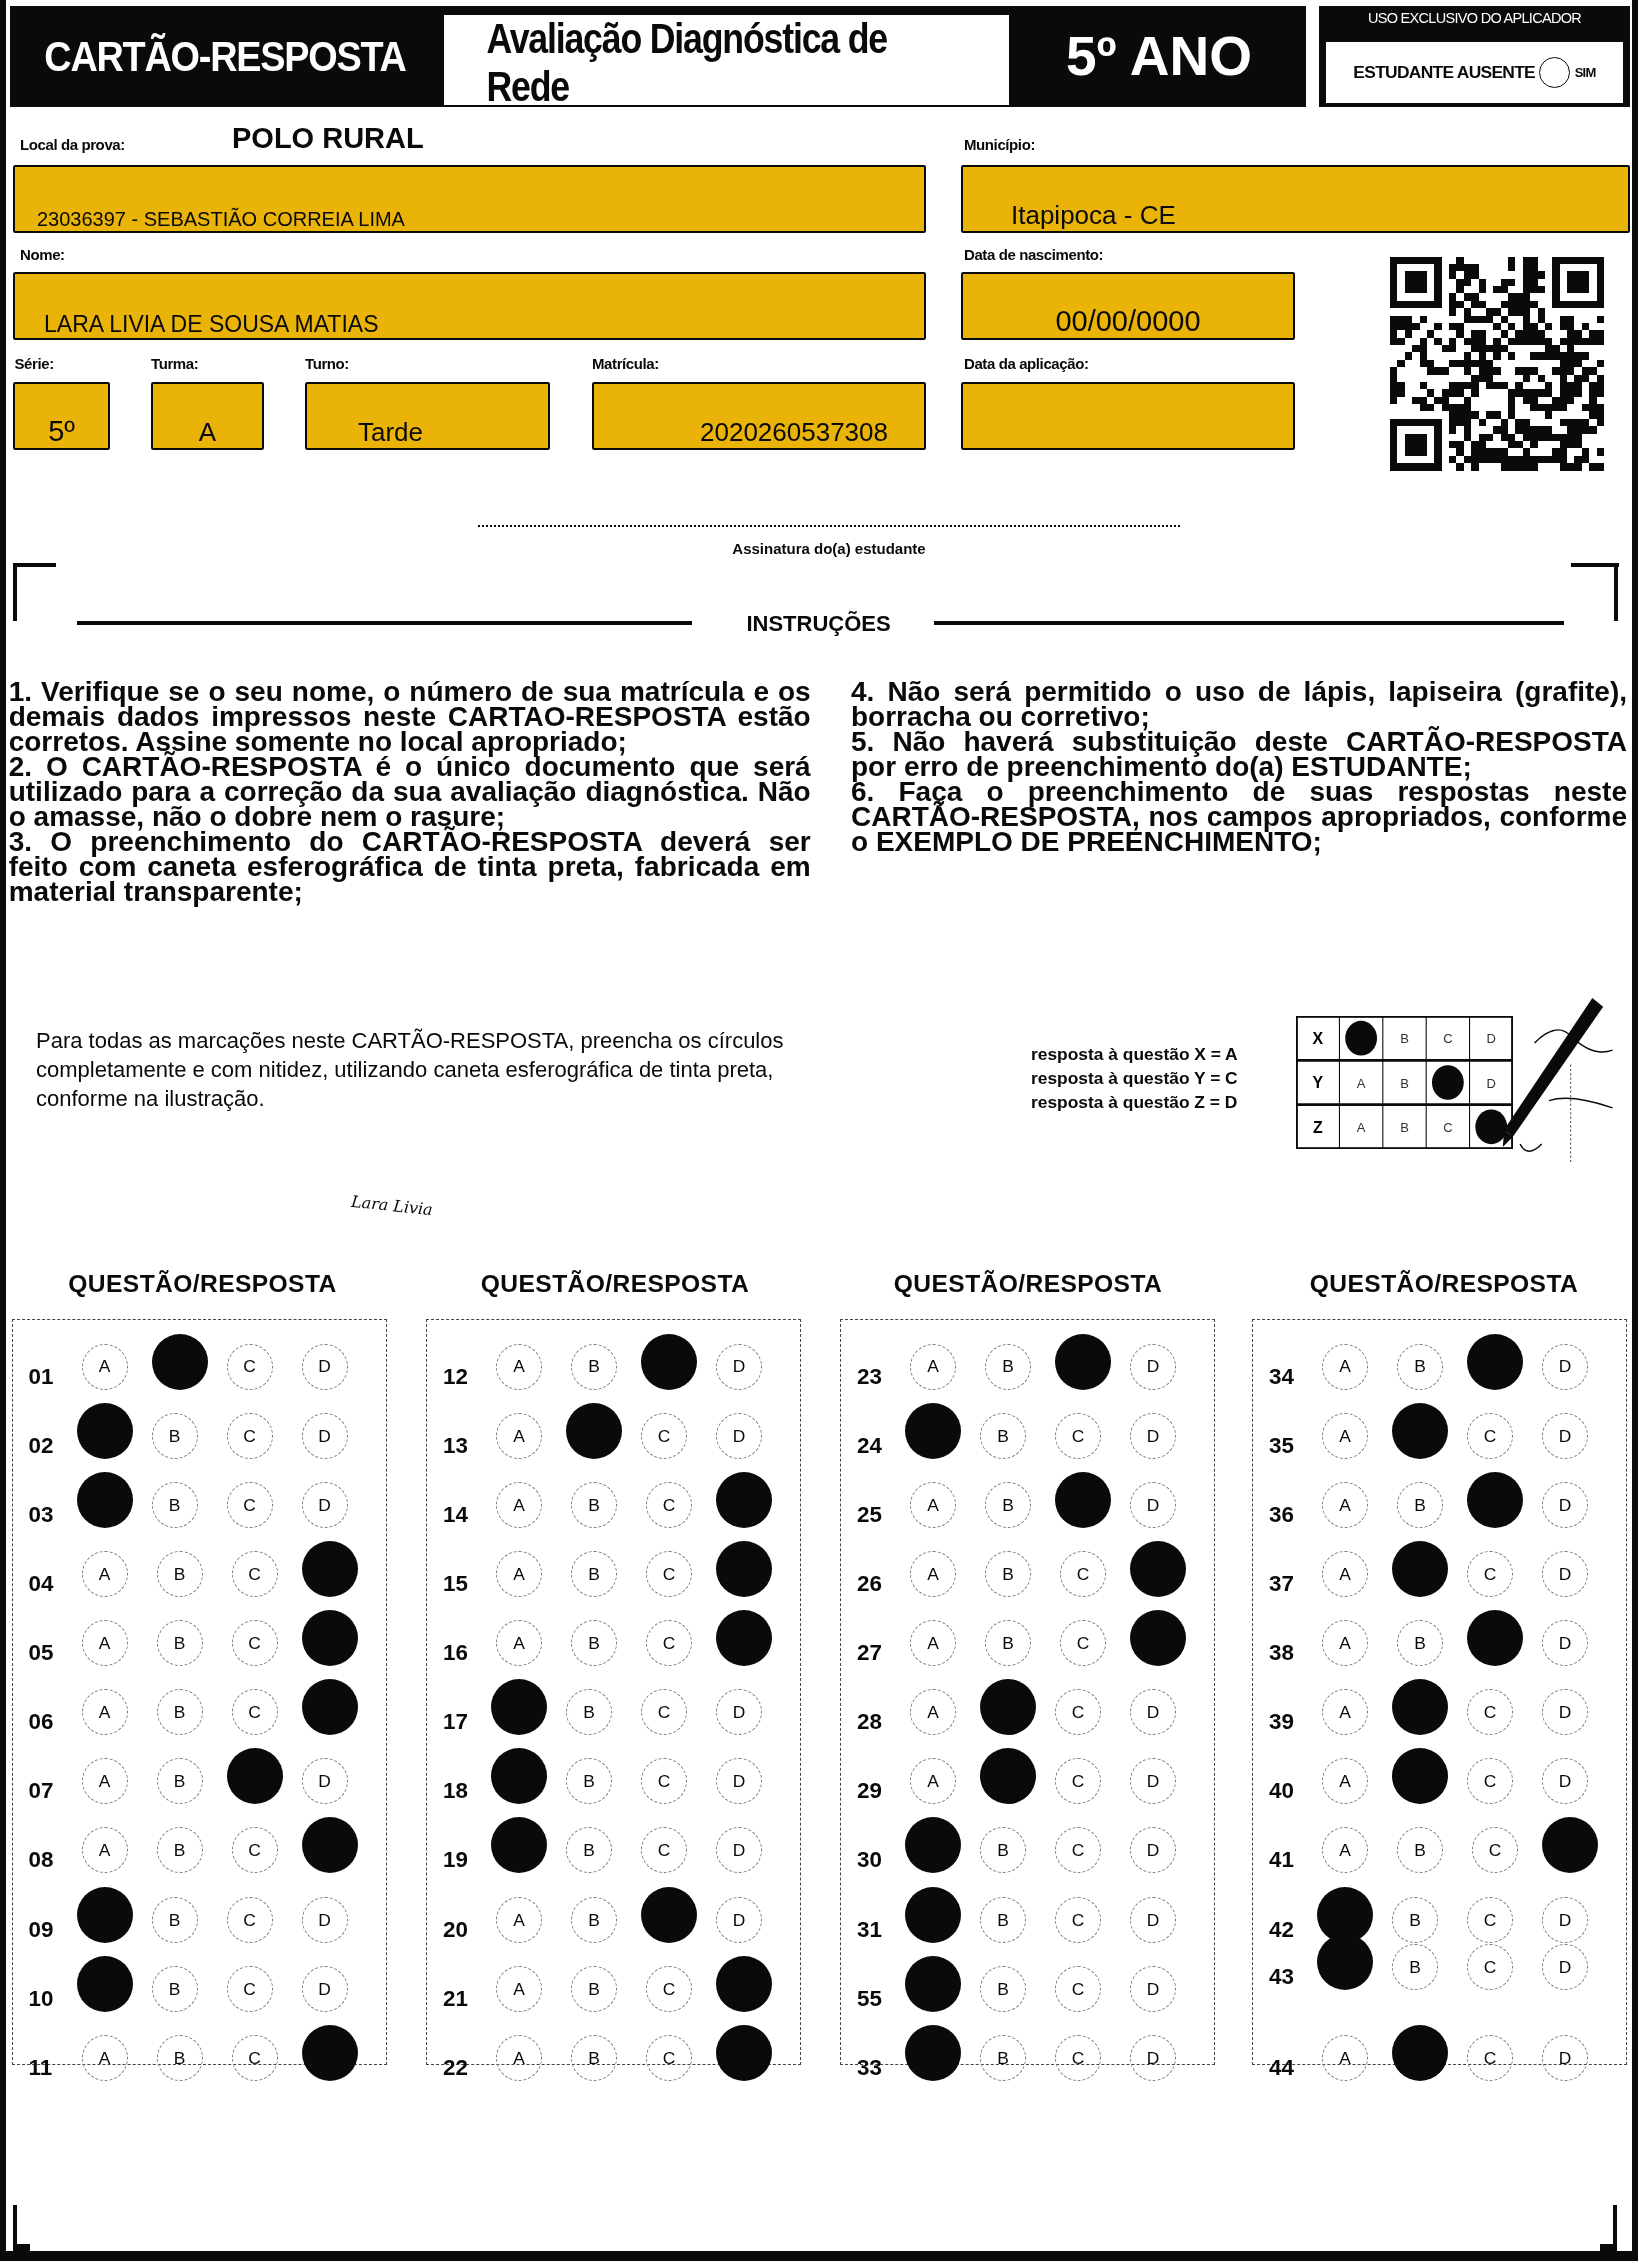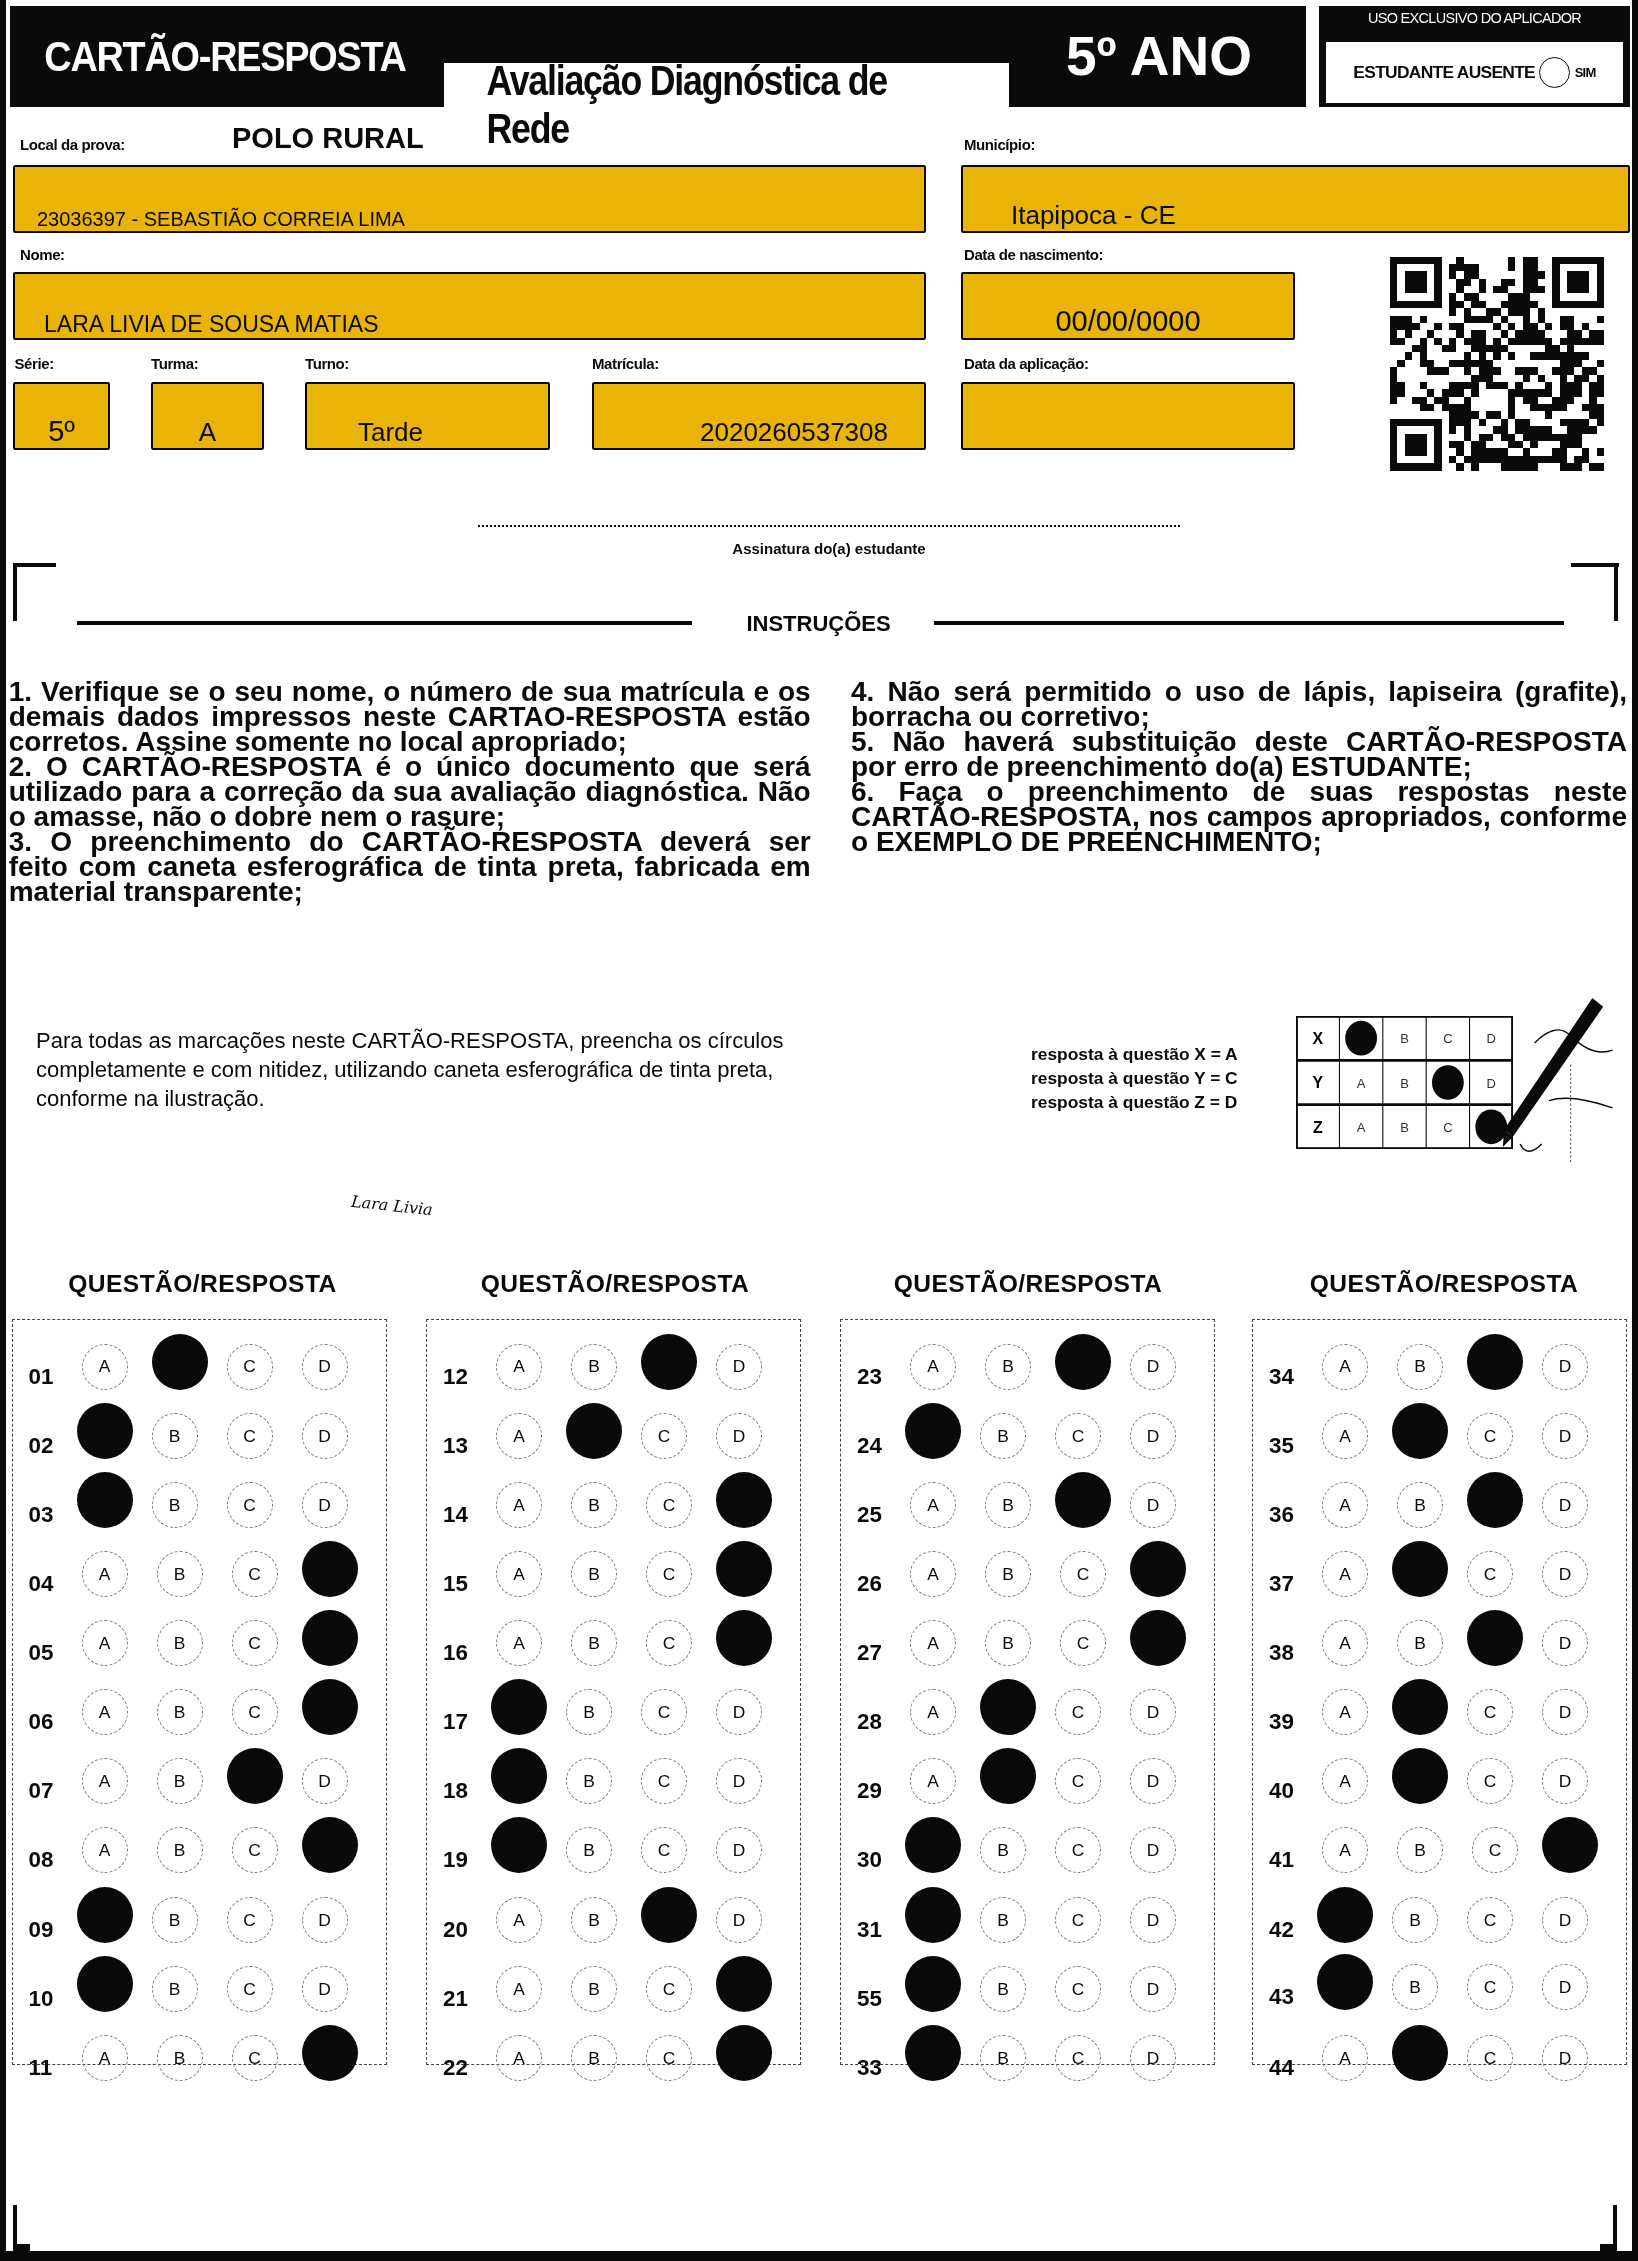--- a/index.html
+++ b/index.html
@@ -9,22 +9,22 @@
   .page-left { position:absolute; left:0; top:0; width:5.8px; height:2261px; background:#0a0a0a; }
   .page-right { position:absolute; right:0; top:0; width:5.8px; height:2261px; background:#0a0a0a; }
   .page-bottom { position:absolute; left:0; bottom:0; width:1638px; height:10px; background:#0a0a0a; }
 
   
   .header-band { position:absolute; left:10px; top:5.8px; width:1296px; height:101px; background:#0a0a0a; }
   .hdr-title { position:absolute; left:10px; top:5.8px; width:430px; height:101px; color:#fff;
                font-size:43px; font-weight:bold; display:flex; align-items:center; justify-content:center;
                letter-spacing:-1.4px; transform:scaleX(0.88); }
   .hdr-subtitle { position:absolute; left:444px; top:14.5px; width:565px; height:90px; background:#fff;
-                  font-size:42px; font-weight:bold; display:flex; align-items:flex-end; justify-content:center;
-                  letter-spacing:-1.4px;margin-top:48px; }
+                  font-size:42px; font-weight:bold; display:flex; align-items:flex-start; justify-content:center;
+                  letter-spacing:-1.4px; }
   .hdr-subtitle span { display:inline-block; transform:scaleX(0.85); }
   .hdr-grade { position:absolute; left:1013px; top:5.8px; width:292px; height:101px; color:#fff;
                font-size:55px; font-weight:bold; display:flex; align-items:center; justify-content:center; }
   .aplic-box { position:absolute; left:1319px; top:5.8px; width:311px; height:101px; background:#0a0a0a; }
   .aplic-title { position:absolute; left:1319px; top:10px; width:311px; text-align:center; color:#fff;
                  font-size:14.5px; letter-spacing:-0.7px; }
   .aplic-inner { position:absolute; left:1326px; top:42px; width:297px; height:61px; background:#fff;
                  display:flex; align-items:center; justify-content:center; gap:4.3px;
                  font-size:17.4px; font-weight:bold; letter-spacing:-0.7px; }
   .aplic-circle { width:29px; height:29px; border:1.4px solid #0a0a0a; border-radius:50%; display:inline-block; }
@@ -858,21 +858,21 @@
       <div class="bubble">C</div>
       <div class="bubble filled">D</div>
     </div>
     <div class="qa-row" style="top: 565px;">
       <div class="qa-num">42</div>
       <div class="bubble filled">A</div>
       <div class="bubble">B</div>
       <div class="bubble">C</div>
       <div class="bubble">D</div>
     </div>
-    <div class="qa-row" style="top: 632px;">
+    <div class="qa-row" style="top: 612px;">
       <div class="qa-num">43</div>
       <div class="bubble filled">A</div>
       <div class="bubble">B</div>
       <div class="bubble">C</div>
       <div class="bubble">D</div>
     </div>
     <div class="qa-row" style="top: 703px;">
       <div class="qa-num">44</div>
       <div class="bubble">A</div>
       <div class="bubble filled">B</div>

